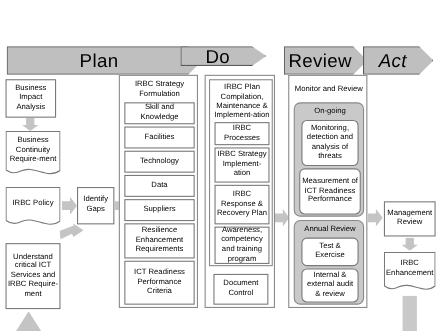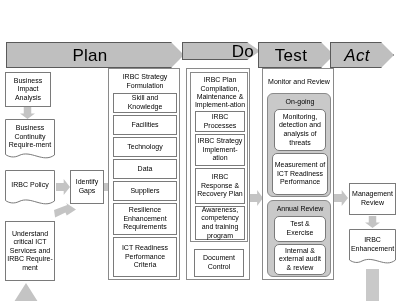--- a/index.html
+++ b/index.html
@@ -91,25 +91,25 @@
   .loop { position:absolute; background:#c9c9c9; }
 </style>
 </head>
 <body>
 
 <div id="diagram">
 
   <div class="chev" style="left:6px; top:4px; width:178px; height:26px;">
     <span>Plan</span>
   </div>
-  <div class="chev" style="left:182px; top:4px; width:78px; height:18px;justify-content:flex-end;">
+  <div class="chev" style="left:164px; top:4px; width:78px; height:18px;">
     <span>Do</span>
   </div>
   <div class="chev" style="left:258px; top:4px; width:76px; height:26px;">
-    <span>Test</span>
+    <span>Review</span>
   </div>
   <div class="chev" style="left:330px; top:4px; width:64px; height:26px;font-style:italic;">
     <span>Act</span>
   </div>
 
   <div class="box" style="left:5px; top:34px; width:46px; height:35px;">
     <span>Business Impact Analysis</span>
   </div>
 
   <div class="arw d" style="left:20px; top:69px; width:15px; height:12px;"></div>

